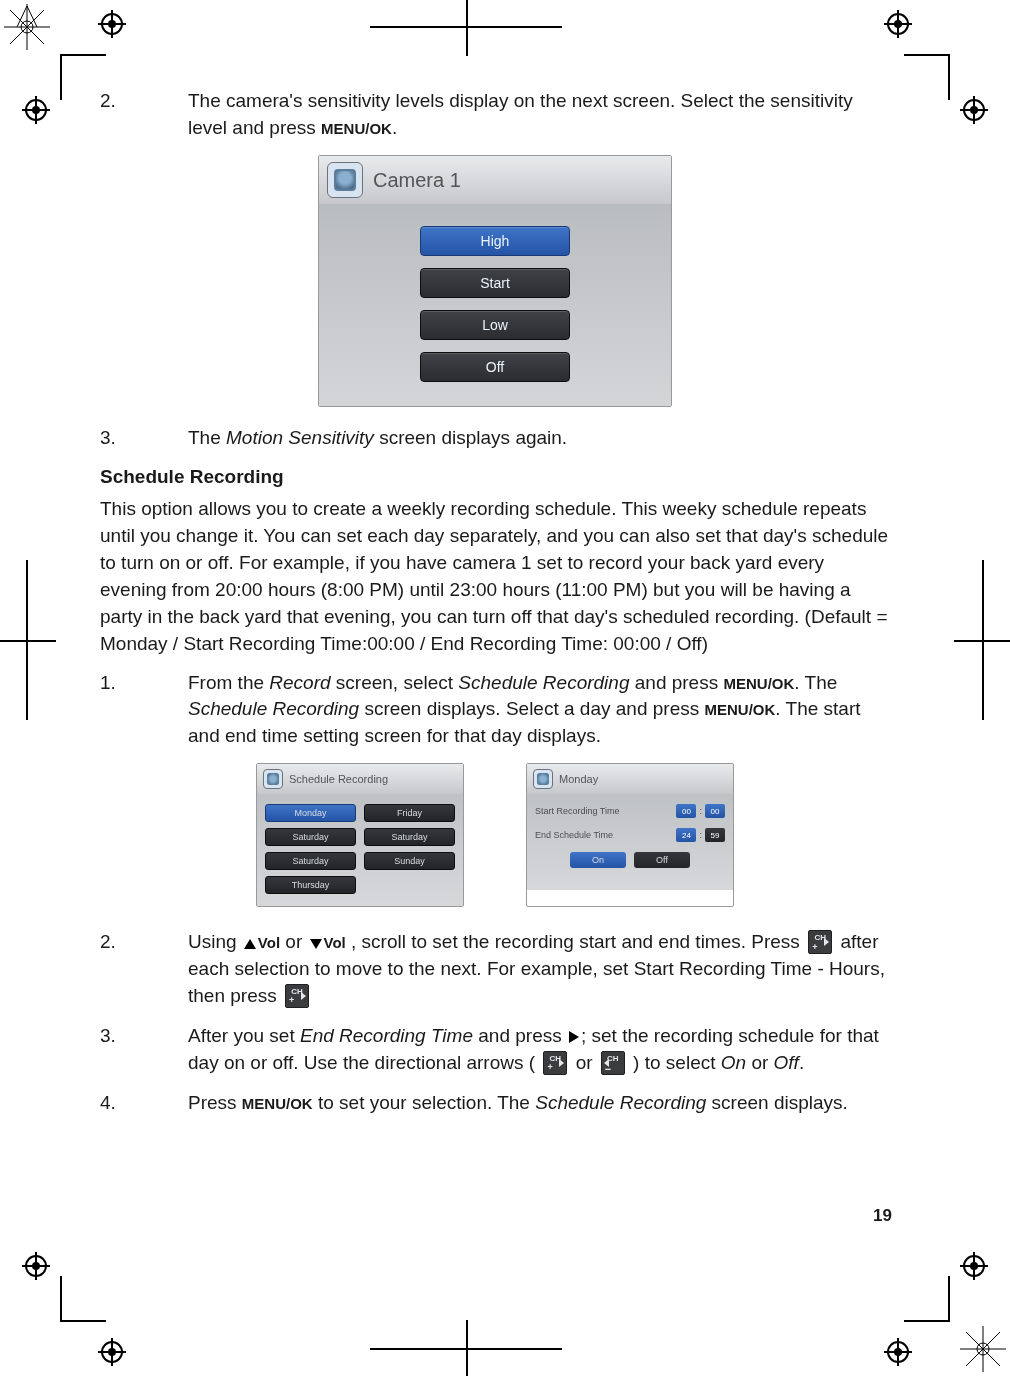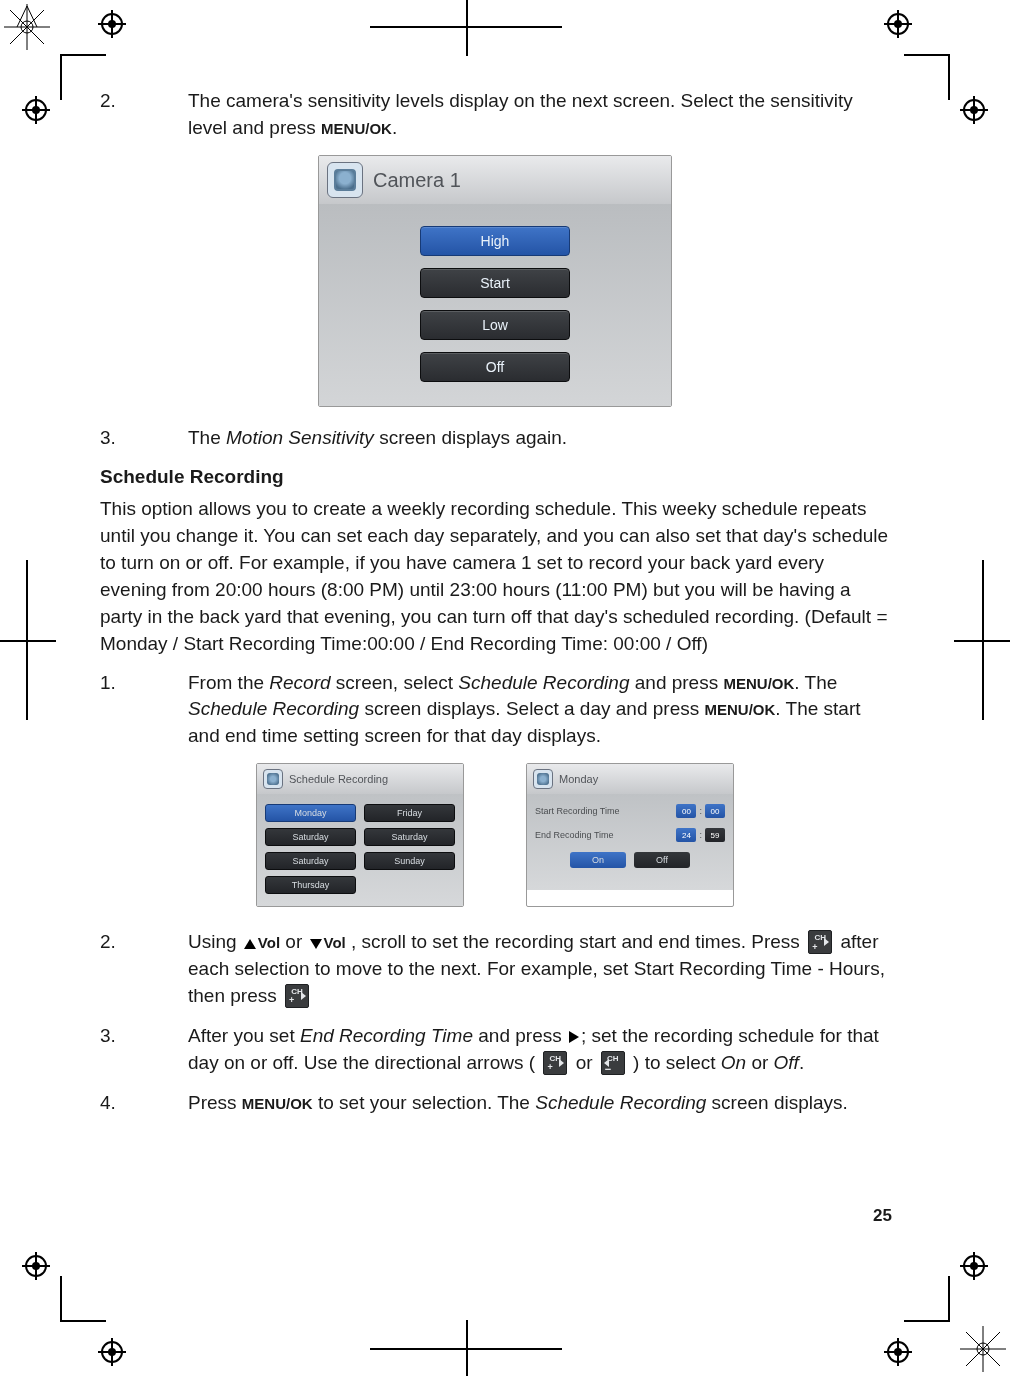--- a/index.html
+++ b/index.html
@@ -265,21 +265,21 @@
         <div class="mb">
           <div class="mini-row">
             <span>Start Recording Time</span>
             <span class="time-chip">
                 <span class="chip">00</span>
                 <span style="color:#4a4d50;">:</span>
                 <span class="chip">00</span>
               </span>
           </div>
           <div class="mini-row">
-            <span>End Recoding Time</span>
+            <span>End Schedule Time</span>
             <span class="time-chip">
                 <span class="chip">24</span>
                 <span style="color:#4a4d50;">:</span>
                 <span class="chip dark">59</span>
               </span>
           </div>
           <div class="onoff">
             <div class="ob on">On</div>
             <div class="ob off">Off</div>
           </div>
@@ -319,14 +319,14 @@
       <li>
         <div class="num">4.</div>
         <div class="body">
           <span>Press </span><span class="small-bold">MENU/OK</span><span> to set your selection. The </span><span class="ital">Schedule Recording</span><span> screen displays.</span>
         </div>
       </li>
     </ol>
 
   </div>
 
-  <div class="page-num">25</div>
+  <div class="page-num">19</div>
 </div>
 
 </body></html>

